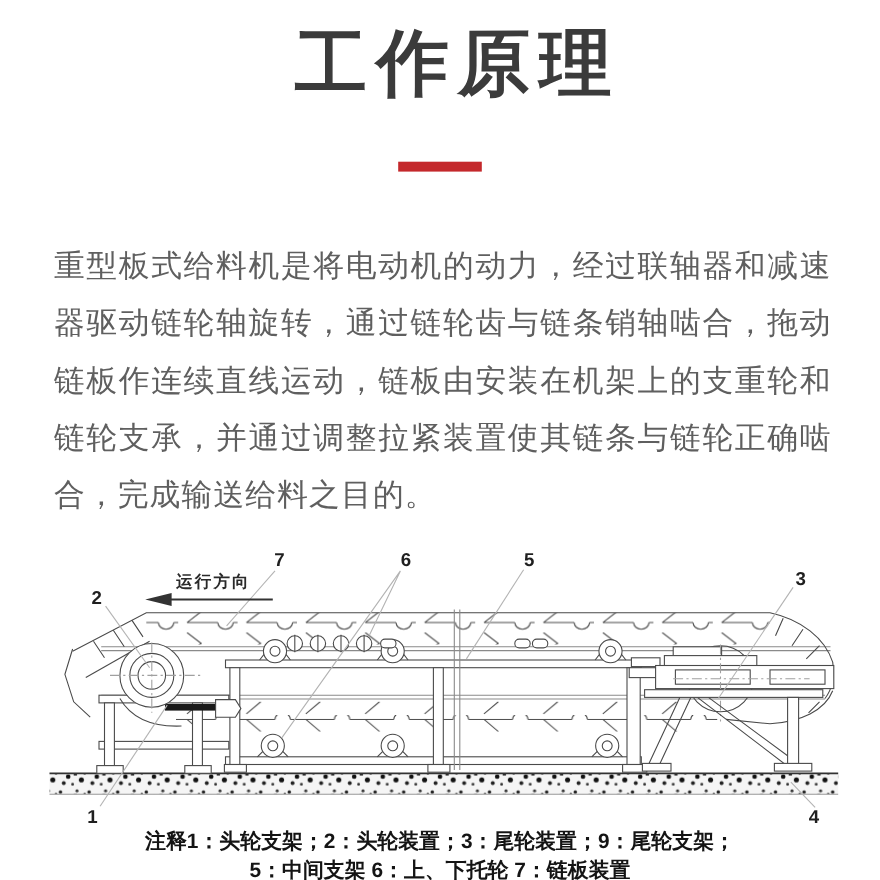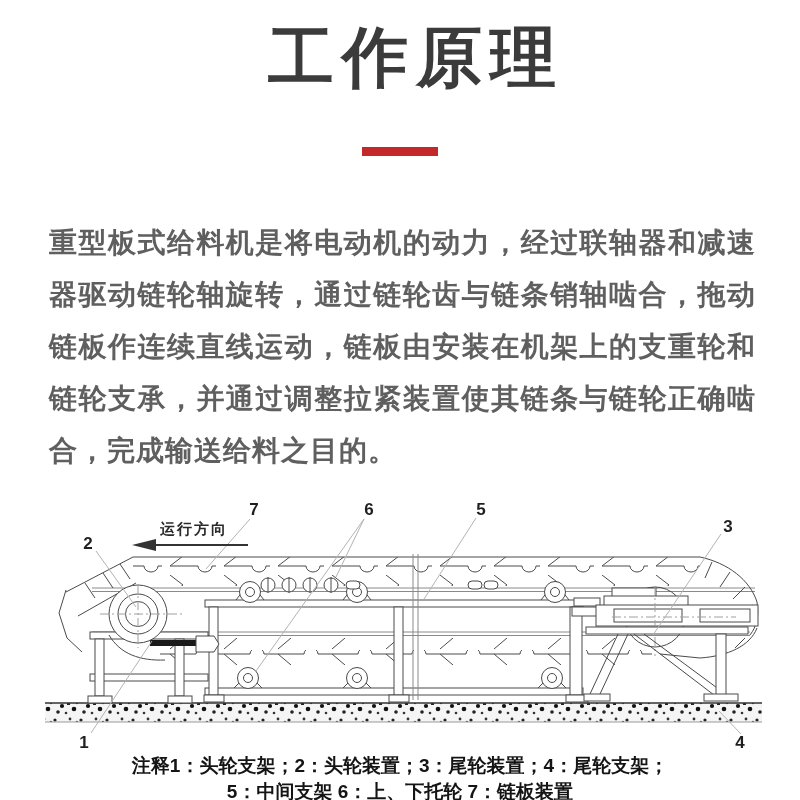--- a/index.html
+++ b/index.html
@@ -9,21 +9,21 @@
   .title{position:absolute;top:2px;left:0;width:100%;text-align:center;margin:16px;
          font-size:66px;line-height:78px;font-weight:900;color:#3b3b3b;letter-spacing:8px;}
   .subtitle{position:absolute;top:88px;left:0;width:100%;text-align:center;
             font-size:19px;color:#9a9a9a;letter-spacing:2px;font-weight:400;}
   .accent-bar{position:absolute;top:147px;left:50%;margin-left:-38px;width:76px;height:9px;
               background:#c4282b;}
   
   .intro{position:absolute;top:217px;left:49px;width:707px;margin:0;
          font-family:"Liberation Serif",serif;
          font-size:28px;line-height:52px;letter-spacing:1px;color:#5f5f5f;
-         text-align:justify;font-weight:700;}
+         text-align:justify;font-weight:400;}
   
   .figure{position:absolute;top:488px;left:0;margin:0;width:800px;height:272px;}
   svg .ln{stroke:#4a4a4a;fill:none;stroke-width:1;}
   svg .thin{stroke:#8a8a8a;fill:none;stroke-width:1;}
   svg .wht{stroke:#4a4a4a;fill:#ffffff;stroke-width:1;}
   svg .leader{stroke:#b3b3b3;fill:none;stroke-width:1;}
   svg .cl{stroke:#a0a0a0;fill:none;stroke-width:1;stroke-dasharray:9 3 2 3;}
   svg text.num{font:bold 17px "Liberation Sans",sans-serif;fill:#1f1f1f;}
   svg text.dir{font:bold 15px "Liberation Sans",sans-serif;fill:#2a2a2a;letter-spacing:2px;}
   
@@ -200,17 +200,17 @@
 
       <g>
         <text class="dir" x="194" y="46" text-anchor="middle">运行方向</text>
         <line x1="152" y1="57" x2="248" y2="57" stroke="#333" stroke-width="2"></line>
         <polygon points="132,57 156,51 156,63" fill="#333"></polygon>
       </g>
     </svg>
   </figure>
 
   <div class="caption">
-    <div>注释1：头轮支架；2：头轮装置；3：尾轮装置；4：尾轮支架；</div>
+    <div>注释1：头轮支架；2：头轮装置；3：尾轮装置；9：尾轮支架；</div>
     <div>5：中间支架 6：上、下托轮 7：链板装置</div>
   </div>
 
 </div>
 
 </body></html>

